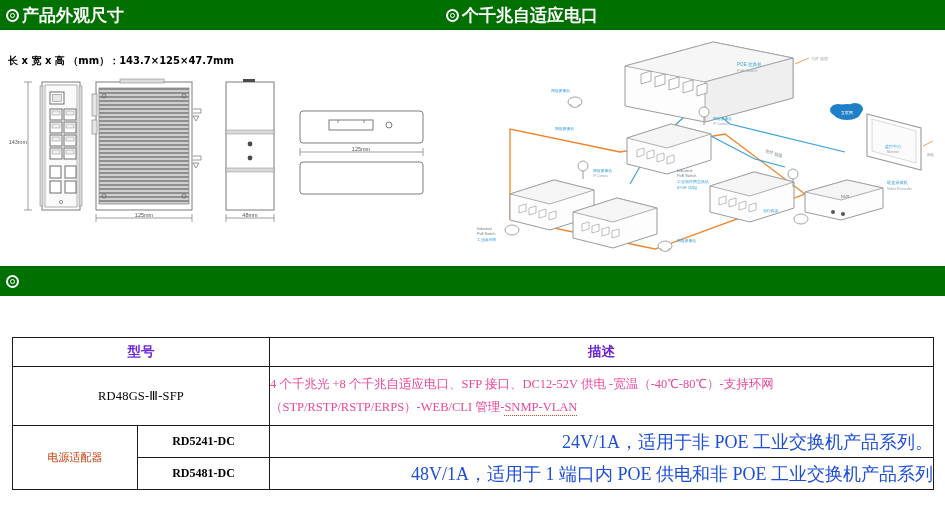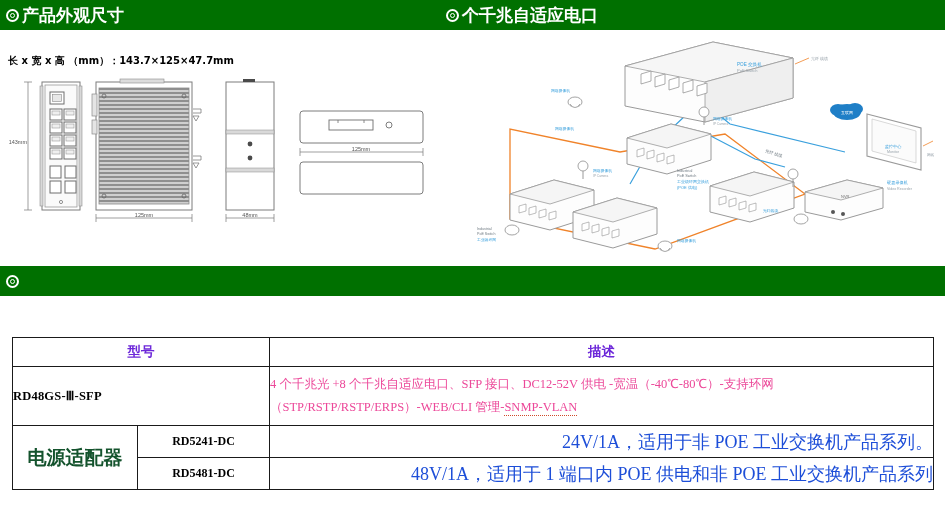--- a/index.html
+++ b/index.html
@@ -105,44 +105,44 @@
   }
   .th-cell {
     text-align: center;
     color: #6d28d9;
     font-weight: bold;
     font-size: 13.5px;
     height: 28px;
     font-family: "DejaVu Sans", "Liberation Sans", sans-serif;
   }
   .model-cell {
-    text-align: left;
-    font-weight: bold;
+    text-align: center;
+    font-weight: normal;
     font-size: 12.5px;
     color: #000000;
     height: 58px;
     font-family: "Liberation Serif", serif;
     letter-spacing: 0.2px;
   }
   .desc-cell {
     padding: 6px 0 6px 10px;
     font-size: 12.5px;
     color: #ec4899;
     line-height: 1.85;
     font-family: "Liberation Serif", serif;
   }
   .desc-cell .u {
     border-bottom: 1px dotted #d04a2a;
     padding-bottom: 1px;
   }
   .adapter-label {
     text-align: center;
-    color: #14532d;
-    font-weight: bold;
-    font-size: 19px;
+    color: #c2410c;
+    font-weight: normal;
+    font-size: 11px;
     font-family: "DejaVu Sans", "Liberation Sans", sans-serif;
   }
   .small-model {
     text-align: center;
     font-weight: bold;
     font-size: 12px;
     height: 31px;
     font-family: "Liberation Serif", serif;
   }
   .desc-short {

